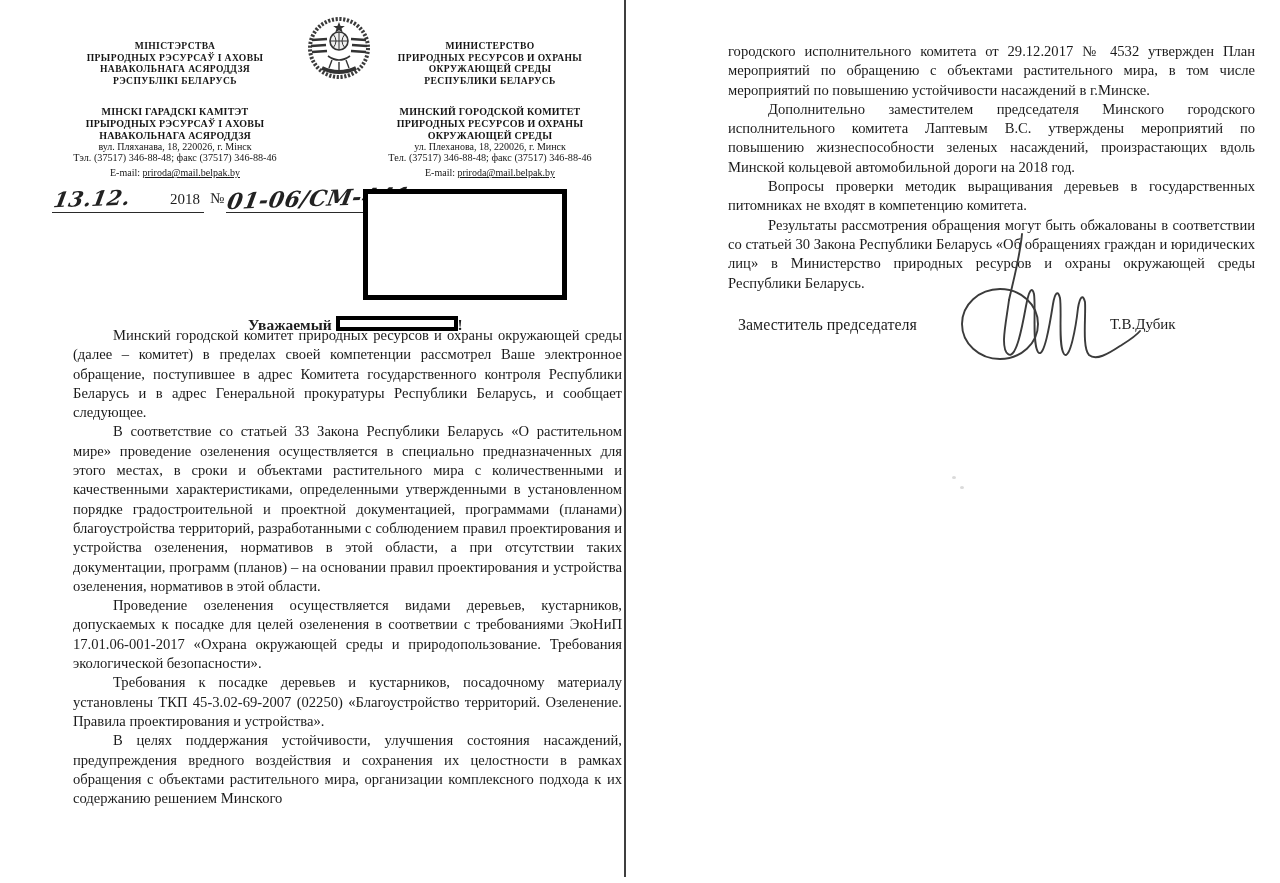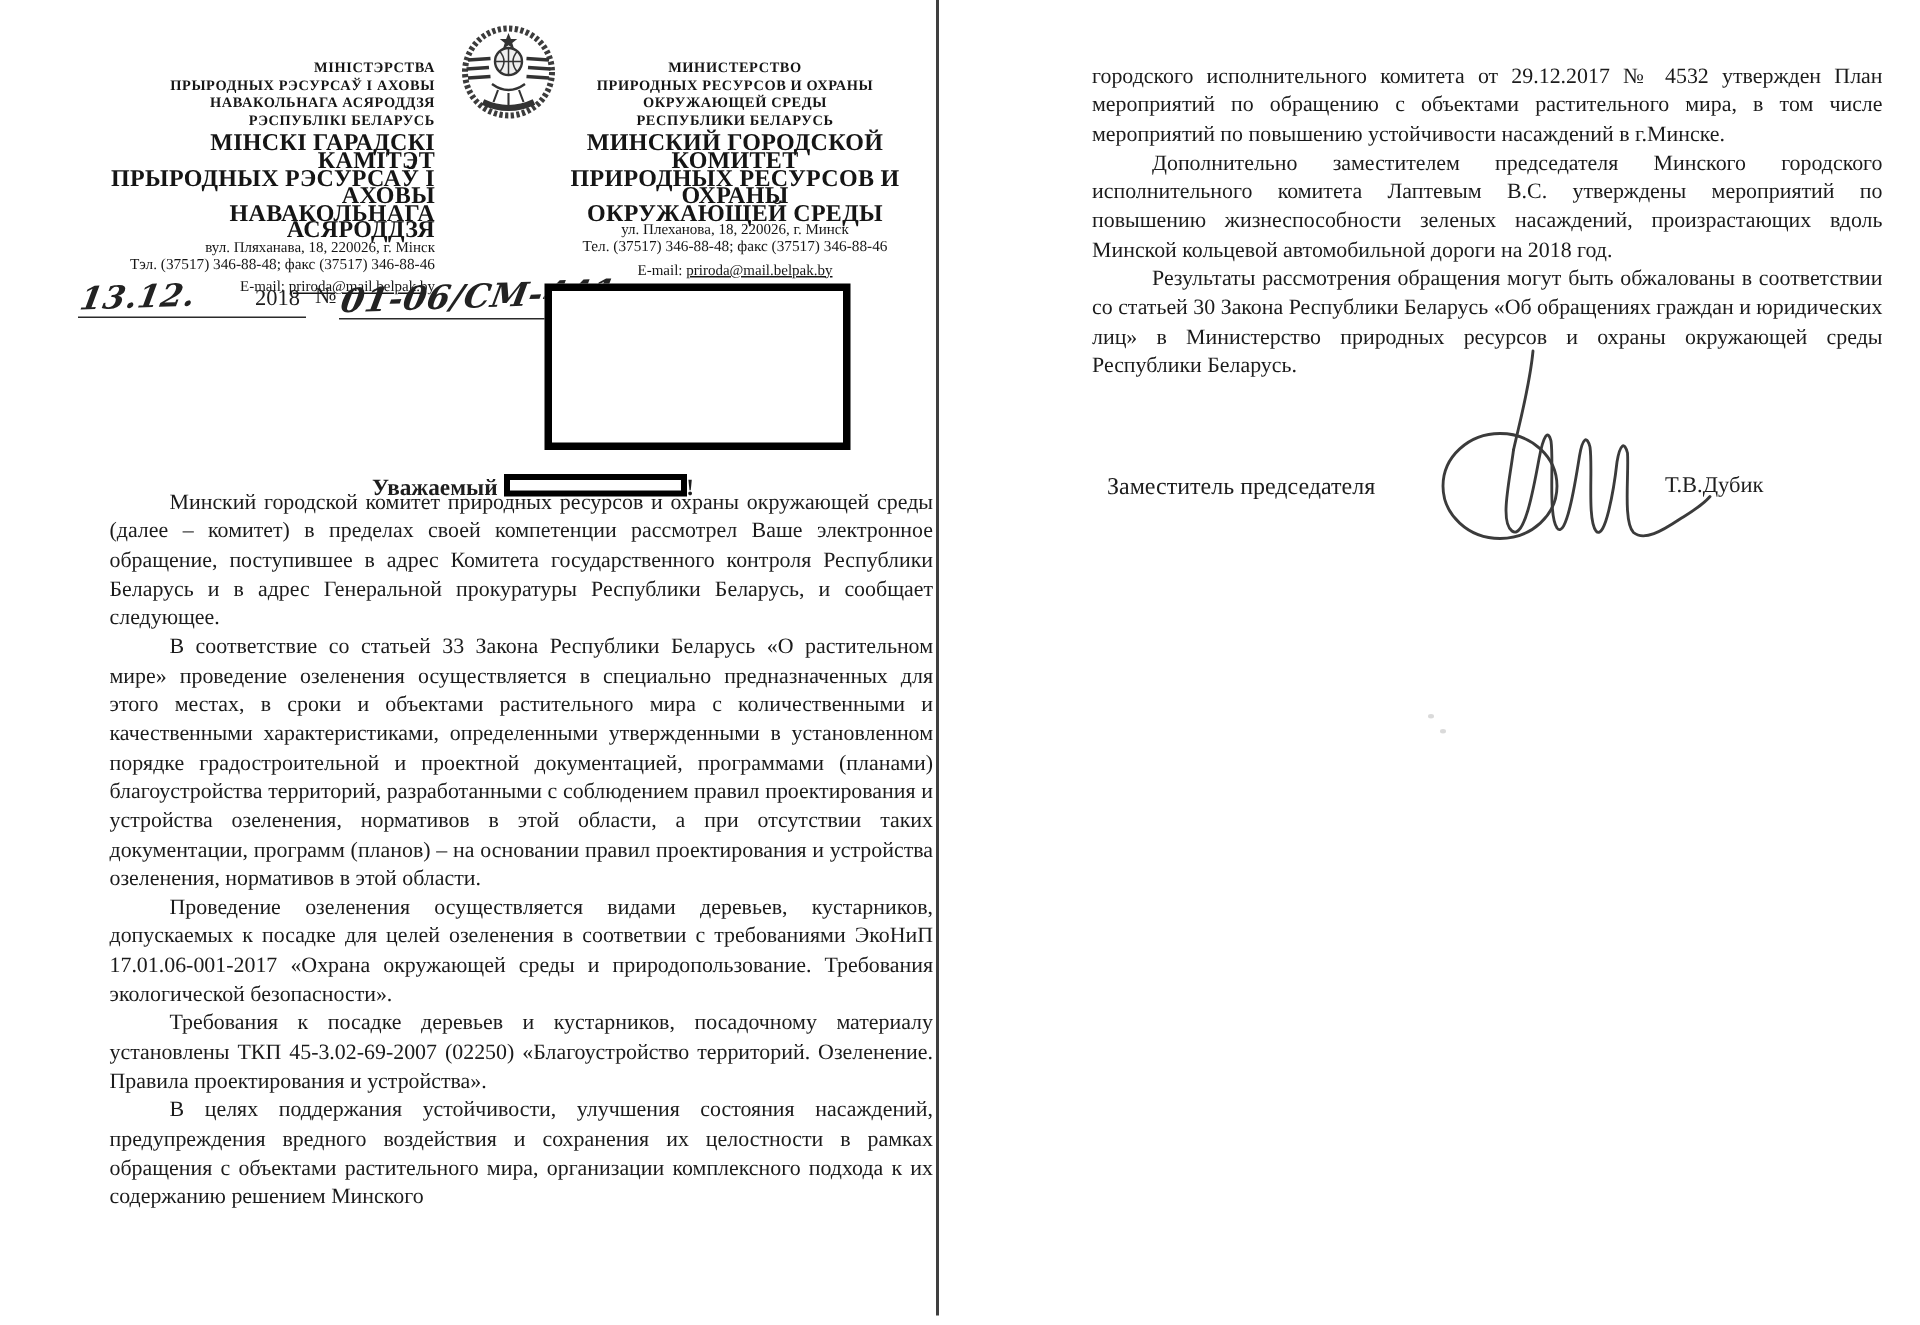--- a/index.html
+++ b/index.html
@@ -7,21 +7,21 @@
     width:1280px;height:883px;position:relative;overflow:hidden;
     background:#ffffff;color:#1d1d1d;
     font-family:"Liberation Serif", serif;
   }
   .abs{position:absolute;}
   .pre{white-space:pre-line;}
 
   
   .lh-col{width:230px;text-align:center;color:#151515;}
   .lh-ministry{font-size:9.6px;font-weight:bold;line-height:11.6px;letter-spacing:.4px;}
-  .lh-committee{font-size:16px;font-weight:bold;line-height:11.6px;margin-top:4px;letter-spacing:.2px;}
+  .lh-committee{font-size:10px;font-weight:bold;line-height:11.6px;margin-top:20px;letter-spacing:.2px;}
   .lh-address{font-size:10px;line-height:10.6px;margin-top:1px;}
   .lh-phone{font-size:10.2px;line-height:10.6px;}
   .lh-email{font-size:10px;margin-top:4px;}
   .lh-email .mail{text-decoration:underline;}
 
   
   .refline{left:52px;top:185px;font-size:15px;}
   .hand{
     font-family:"DejaVu Serif", serif;font-style:italic;font-weight:600;
     display:inline-block;transform:skewX(-12deg) rotate(-2deg);
@@ -49,21 +49,21 @@
 
   .divider{left:624px;top:0;width:1.6px;height:877px;background:#3f3f3f;}
 
   .speck{width:4px;height:3px;background:#c2c2c2;border-radius:50%;opacity:.6;}
 </style>
 </head>
 <body>
 
 <div class="abs" style="left:0;top:0;width:624px;height:883px;">
 
-  <div class="abs lh-col" style="left:60px;top:40px;text-align:right;">
+  <div class="abs lh-col" style="left:60px;top:40px;">
     <div class="lh-ministry pre">МІНІСТЭРСТВА
 ПРЫРОДНЫХ РЭСУРСАЎ І АХОВЫ
 НАВАКОЛЬНАГА АСЯРОДДЗЯ
 РЭСПУБЛІКІ БЕЛАРУСЬ</div>
     <div class="lh-committee pre">МІНСКІ ГАРАДСКІ КАМІТЭТ
 ПРЫРОДНЫХ РЭСУРСАЎ І АХОВЫ
 НАВАКОЛЬНАГА АСЯРОДДЗЯ</div>
     <div class="lh-address">вул. Пляханава, 18, 220026, г. Мінск</div>
     <div class="lh-phone">Тэл. (37517) 346-88-48; факс (37517) 346-88-46</div>
     <div class="lh-email">
@@ -126,20 +126,21 @@
   </div>
 </div>
 
 <div class="abs divider"></div>
 
 <div class="abs" style="left:626px;top:0;width:734px;height:883px;">
 
   <div class="abs bodyblock" style="left:102px;top:42px;width:527px;">
     <p class="noindent">городского исполнительного комитета от 29.12.2017 № 4532 утвержден План мероприятий по обращению с объектами растительного мира, в том числе мероприятий по повышению устойчивости насаждений в г.Минске.</p>
     <p>Дополнительно заместителем председателя Минского городского исполнительного комитета Лаптевым В.С. утверждены мероприятий по повышению жизнеспособности зеленых насаждений, произрастающих вдоль Минской кольцевой автомобильной дороги на 2018 год.</p>
+    <p>Вопросы проверки методик выращивания деревьев в государственных питомниках не входят в компетенцию комитета.</p>
     <p>Результаты рассмотрения обращения могут быть обжалованы в соответствии со статьей 30 Закона Республики Беларусь «Об обращениях граждан и юридических лиц» в Министерство природных ресурсов и охраны окружающей среды Республики Беларусь.</p>
   </div>
 
   <div class="abs" style="left:112px;top:316px;font-size:16px;">Заместитель председателя</div>
   <div class="abs" style="left:484px;top:316px;font-size:15px;">Т.В.Дубик</div>
 
   <span class="abs" style="left:324px;top:228px;width:210px;height:145px;">
     <svg width="210" height="145" viewBox="0 0 210 145">
       <g fill="none" stroke="#262626" stroke-width="1.9" stroke-linecap="round" opacity="0.9">
         <path d="M72,6 C70,28 64,50 59,72"></path>

